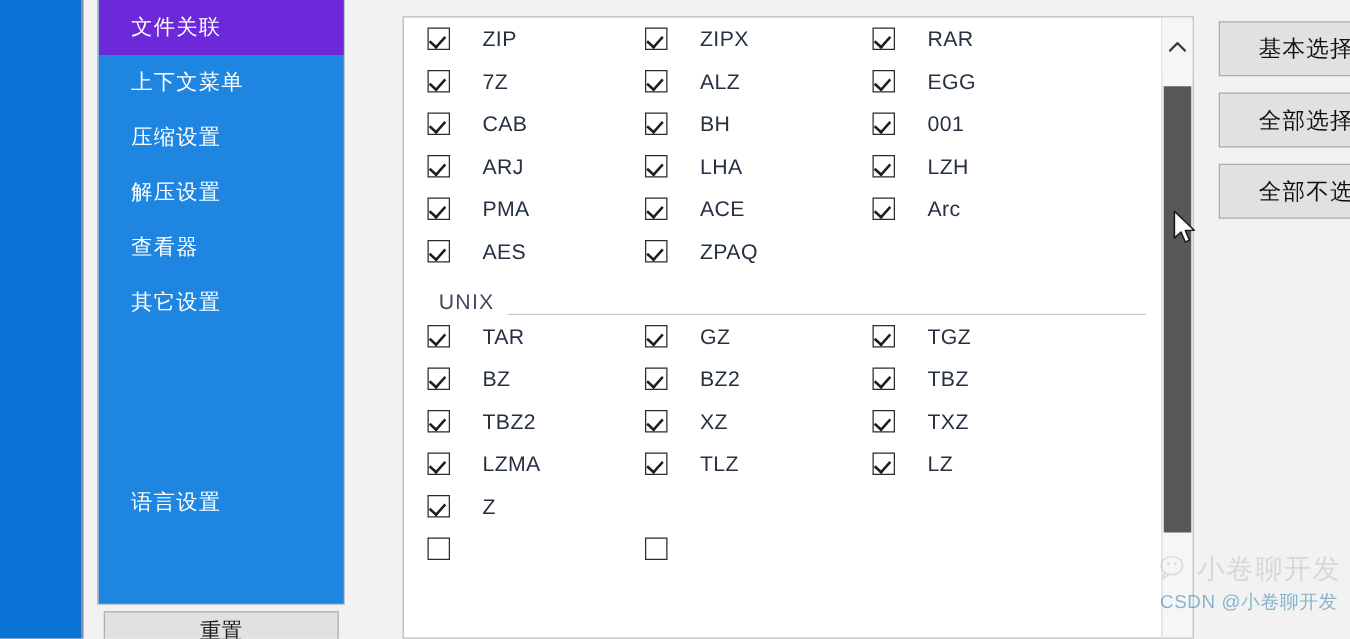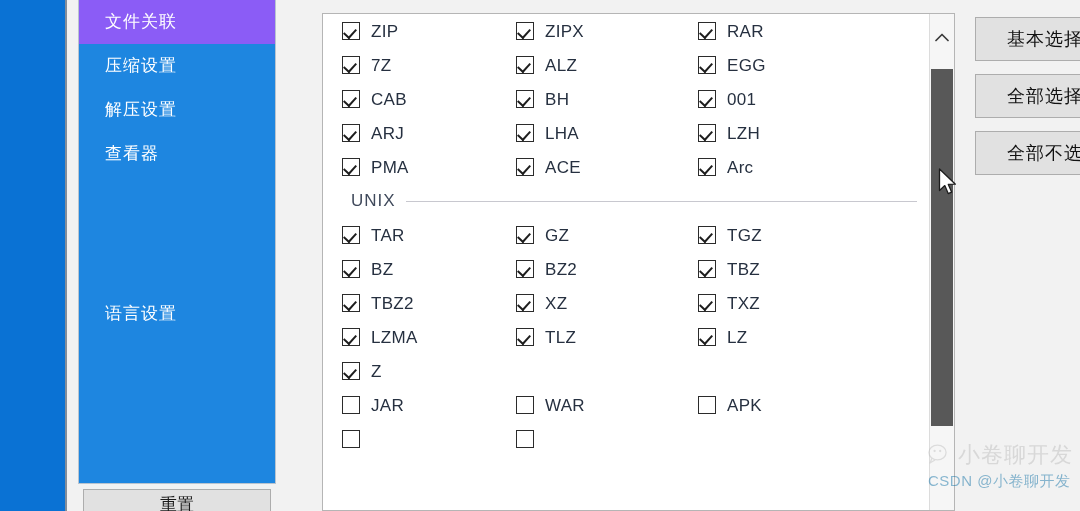--- a/index.html
+++ b/index.html
@@ -39,21 +39,21 @@
   .nav-item{
     height:44px;line-height:44px;
     color:#ffffff;
     font-size:17px;
     padding-left:26px;
     box-sizing:border-box;
     white-space:nowrap;
     cursor:default;
     letter-spacing:1px;
   }
-  .nav-item.selected{background:#8b5cf6;}
+  .nav-item.selected{background:#6d28d9;}
   .nav-spacer{height:116px;}
 
   
   #reset-button{
     position:absolute;left:83px;top:489px;width:188px;height:30px;
     background:#e1e1e1;
     border:1px solid #adadad;
     box-sizing:border-box;
     text-align:center;
     font-size:17px;
@@ -73,21 +73,21 @@
   #list-inner{
     position:absolute;left:0;top:0;width:608px;height:498px;
     overflow:hidden;
   }
 
   .cb-row{
     position:relative;height:34px;
   }
   .cb{
     position:absolute;top:0;
-    display:flex;align-items:center;gap:11px;
+    display:flex;align-items:center;gap:26px;
     height:34px;
     white-space:nowrap;
   }
   .cb.c0{left:19px;}
   .cb.c1{left:193px;}
   .cb.c2{left:375px;}
 
   .box{
     width:18px;height:18px;
     border:1.6px solid #2b2b2b;
@@ -105,21 +105,21 @@
     transform:rotate(42deg);
   }
   .cb-label{
     font-size:17px;color:#263040;line-height:1;
     letter-spacing:.3px;
   }
 
   
   .section{
     position:relative;height:34px;
-    display:flex;align-items:center;
+    display:flex;align-items:flex-end;
     padding-left:28px;
   }
   .section-label{
     font-size:17px;color:#404a5c;letter-spacing:1px;
     padding-right:10px;
     white-space:nowrap;
   }
   .section-rule{
     flex:1 1 auto;height:1px;background:#c8c8cf;margin-right:14px;
   }
@@ -187,23 +187,25 @@
 </style>
 </head>
 <body>
 
 <div id="left-band"></div>
 <div id="left-band-edge"></div>
 <div id="dialog-bg"></div>
 
 <div id="sidebar">
     <div class="nav-item selected">文件关联</div>
+    <div class="nav-item">上下文菜单</div>
     <div class="nav-item">压缩设置</div>
     <div class="nav-item">解压设置</div>
     <div class="nav-item">查看器</div>
+    <div class="nav-item">其它设置</div>
     <div class="nav-spacer"></div>
     <div class="nav-item">语言设置</div>
   </div>
 <div id="reset-button">重置</div>
 
 <div id="list-panel">
   <div id="list-inner">
       <div class="cb-row">
         <div class="cb c0">
           <span class="box checked"></span>
@@ -267,20 +269,30 @@
         </div>
         <div class="cb c1">
           <span class="box checked"></span>
           <span class="cb-label">ACE</span>
         </div>
         <div class="cb c2">
           <span class="box checked"></span>
           <span class="cb-label">Arc</span>
         </div>
       </div>
+      <div class="cb-row">
+        <div class="cb c0">
+          <span class="box checked"></span>
+          <span class="cb-label">AES</span>
+        </div>
+        <div class="cb c1">
+          <span class="box checked"></span>
+          <span class="cb-label">ZPAQ</span>
+        </div>
+      </div>
       <div class="section">
         <span class="section-label">UNIX</span>
         <span class="section-rule"></span>
       </div>
       <div class="cb-row">
         <div class="cb c0">
           <span class="box checked"></span>
           <span class="cb-label">TAR</span>
         </div>
         <div class="cb c1">
@@ -331,34 +343,20 @@
         </div>
         <div class="cb c2">
           <span class="box checked"></span>
           <span class="cb-label">LZ</span>
         </div>
       </div>
       <div class="cb-row">
         <div class="cb c0">
           <span class="box checked"></span>
           <span class="cb-label">Z</span>
-        </div>
-      </div>
-      <div class="cb-row">
-        <div class="cb c0">
-          <span class="box"></span>
-          <span class="cb-label">JAR</span>
-        </div>
-        <div class="cb c1">
-          <span class="box"></span>
-          <span class="cb-label">WAR</span>
-        </div>
-        <div class="cb c2">
-          <span class="box"></span>
-          <span class="cb-label">APK</span>
         </div>
       </div>
       <div class="cb-row">
         <div class="cb c0">
           <span class="box"></span>
           <span class="cb-label"></span>
         </div>
         <div class="cb c1">
           <span class="box"></span>
           <span class="cb-label"></span>

